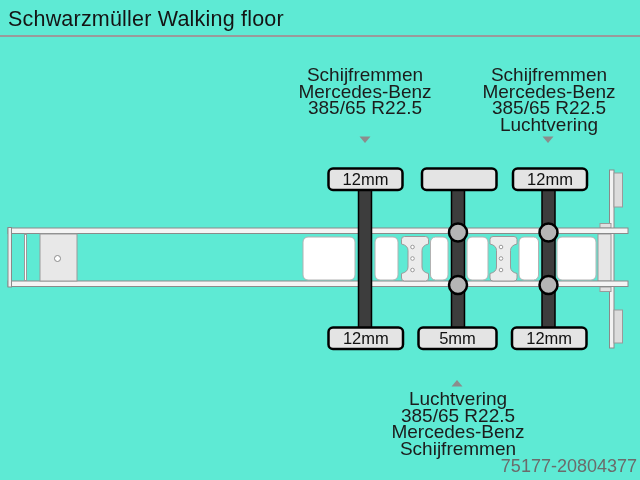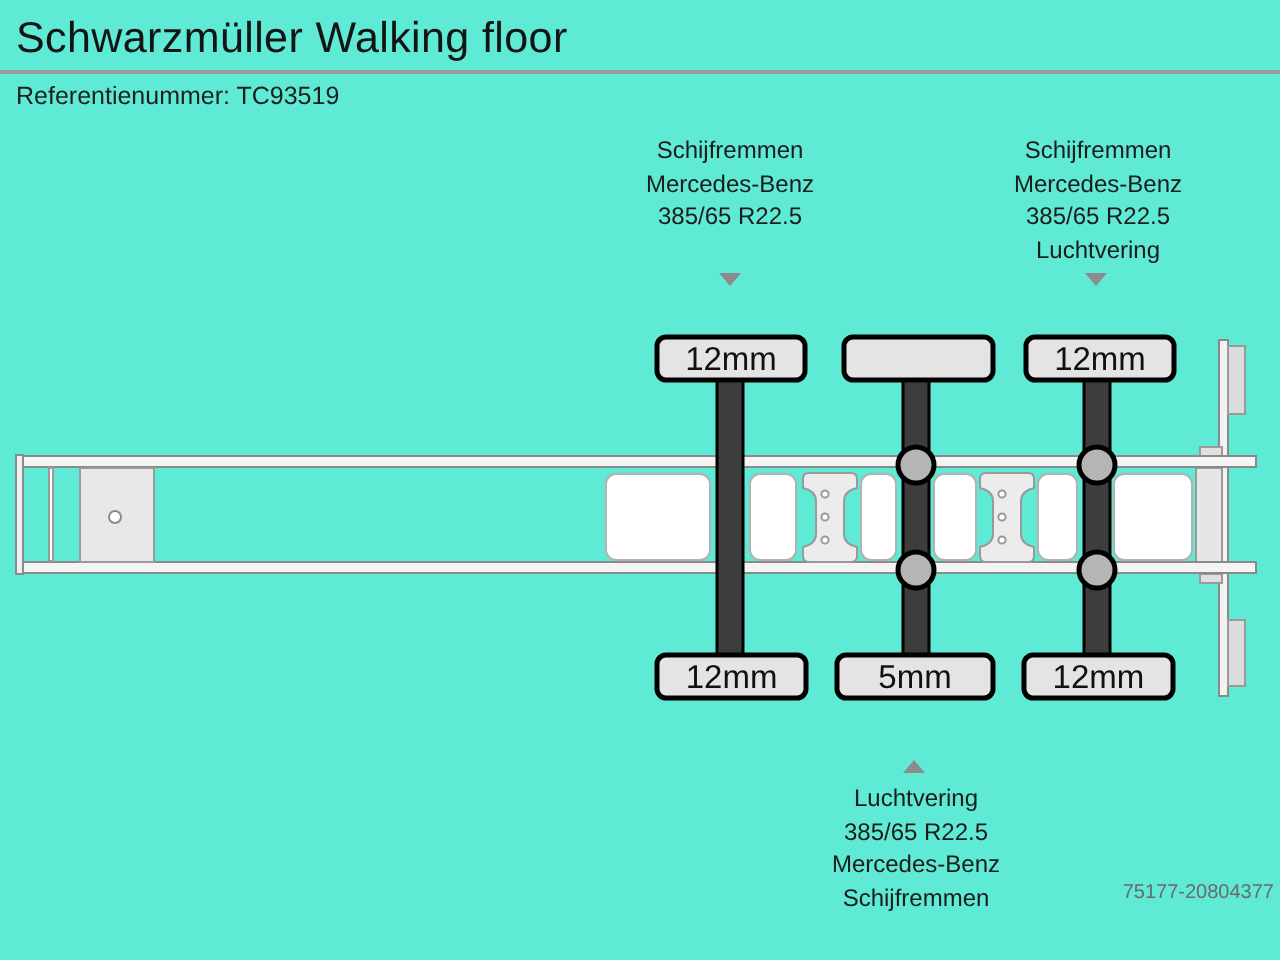--- a/index.html
+++ b/index.html
@@ -4,35 +4,34 @@
 <style>
   html,body{margin:0;padding:0;background:#fff;}
   #screen{
     position:relative;width:640px;height:480px;overflow:hidden;background:#5eead4;
     font-family:"Liberation Sans","DejaVu Sans",sans-serif;color:#1a1a1a;
   }
   .abs{position:absolute;}
   #page-title{top:7px;left:8px;font-size:21.5px;letter-spacing:0.2px;color:#141414;white-space:nowrap;}
   #divider{top:35px;left:0;width:640px;height:2px;background:#9a9a9a;}
   #reference-number{top:41px;left:8px;font-size:12.5px;color:#1e1e1e;}
-  .annotation{width:220px;text-align:center;font-size:12px;line-height:16.5px;color:#1c1c1c;}
+  .annotation{width:220px;text-align:center;font-size:19px;line-height:16.5px;color:#1c1c1c;}
   #annotation-top-left{top:67px;left:255px;}
   #annotation-top-right{top:67px;left:439px;}
   #annotation-bottom{top:391px;left:348px;}
-  #footer-id{top:441px;right:3px;font-size:10px;color:#6b6b6b;}
+  #footer-id{top:456px;right:3px;font-size:18px;color:#6b6b6b;}
   svg text{font-family:"Liberation Sans","DejaVu Sans",sans-serif;}
 </style>
 </head>
 <body>
 
 <div id="screen">
 
   <div id="page-title" class="abs">Schwarzmüller Walking floor</div>
   <div id="divider" class="abs"></div>
-  <div id="reference-number" class="abs">Referentienummer: TC93519</div>
 
   <div id="annotation-top-left" class="abs annotation">
     <div>Schijfremmen</div>
     <div>Mercedes-Benz</div>
     <div>385/65 R22.5</div>
   </div>
 
   <div id="annotation-top-right" class="abs annotation">
     <div>Schijfremmen</div>
     <div>Mercedes-Benz</div>

